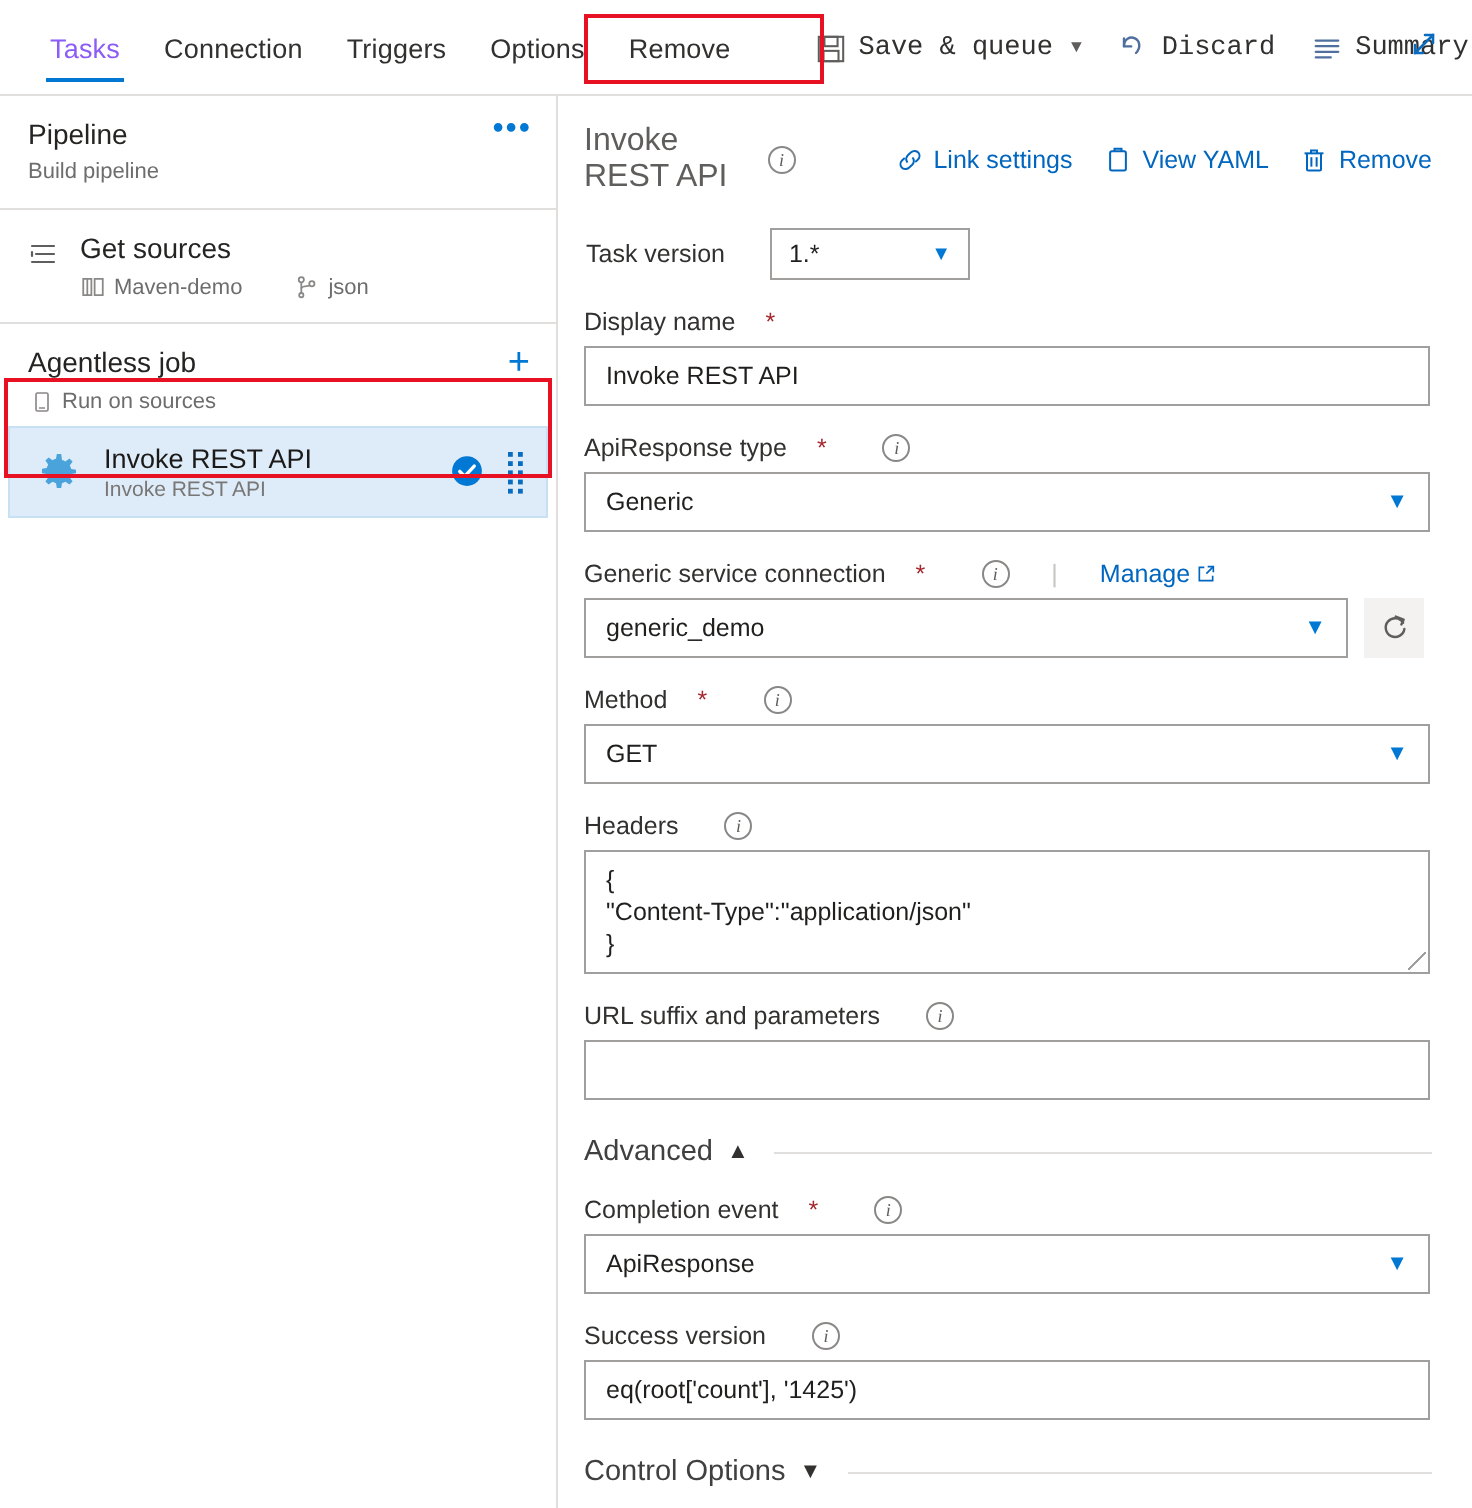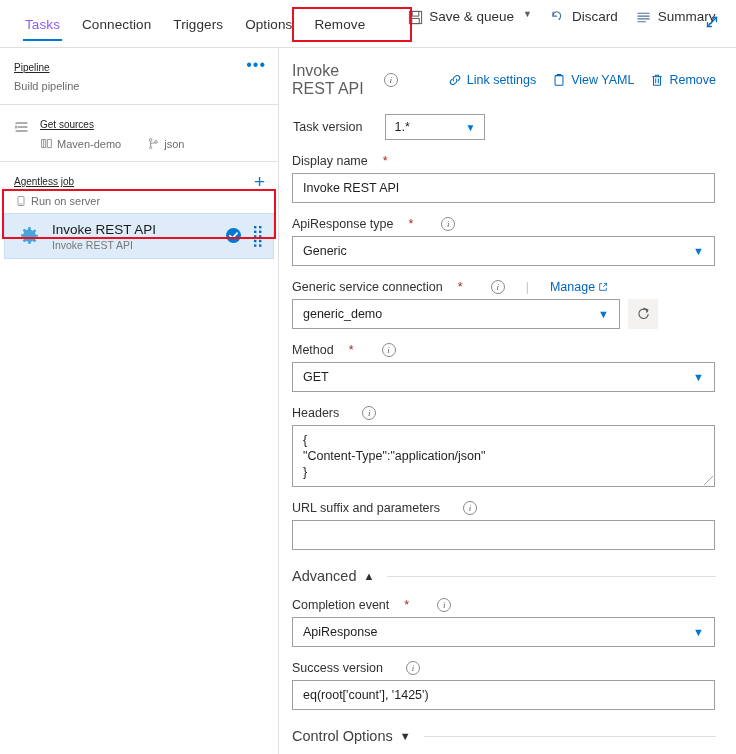--- a/index.html
+++ b/index.html
@@ -30,23 +30,23 @@
   }
   .tab.active { color: #8b5cf6; font-weight: 400; }
   .tab.active::after {
     content: ""; position: absolute; left: 9px; right: 9px; bottom: 7px;
     height: 2px; background: #0078d4;
   }
   .tb-sep {
     width: 1px; height: 24px; background: #e1dfdd; margin: 0 8px 0 14px;
   }
   .tb-btn {
-    display: flex; gap: 6px;
+    display: flex; align-items: center; gap: 6px;
     height: 30px; padding: 0 9px;
-    font-size: 13.5px; color: #323130; cursor: pointer; white-space: nowrap;
+    font-size: 13.5px; color: #323130; cursor: pointer; white-space: nowrap; font-family: Liberation Mono, monospace;
   }
   .tb-btn.disabled { color: #bdbdbd; cursor: default; }
   .tb-btn .tb-ico { display: inline-flex; width: 16px; height: 16px; align-items: center; justify-content: center; color: #605e5c; }
   .tb-btn.disabled .tb-ico { color: #c8c6c4; }
   .chev-sm { font-size: 9px; color:#605e5c; margin-left: 3px; }
   .expand-btn { position: absolute; right: 12px; top: 12px; width: 22px; height: 22px; cursor: pointer; color:#0078d4; }
 
   
   .redbox { position: absolute; border: 2.5px solid #e81123; pointer-events: none; }
   #redbox-save  { left: 292px; top: 7px;   width: 120px; height: 35px; }
@@ -54,21 +54,21 @@
 
   
   .hr-top { position:absolute; top:47px; left:0; width:736px; height:1px; background:#e1dfdd; }
 
   
   .leftpane {
     position: absolute; top: 48px; left: 0; width: 279px; bottom: 0;
     background: #fff; border-right: 1px solid #e1dfdd; overflow: hidden;
   }
   .lp-card { border-bottom: 1px solid #e1dfdd; padding: 10px 14px 11px 14px; position: relative; }
-  .lp-title { font-size: 10px; color: #252423; line-height: 19px; font-weight: 400; text-decoration: underline; }
+  .lp-title { font-size: 14px; color: #252423; line-height: 19px; font-weight: 400; }
   .lp-sub { font-size: 11px; color: #6d6d6d; margin-top: 2px; line-height: 14px; }
   .lp-more { position: absolute; right: 12px; top: 12px; font-size: 16px; color:#0078d4; letter-spacing:1px; cursor:pointer; line-height:10px; }
   .lp-plus { position: absolute; right: 13px; top: 11px; font-size: 19px; color:#0078d4; cursor:pointer; line-height: 18px; font-weight: 300;}
 
   .lp-row { display: flex; align-items: flex-start; }
   .lp-rowicon { width: 26px; flex: 0 0 26px; padding-top: 4px; color: #605e5c; display:flex; justify-content:flex-start;}
   .lp-meta { display: flex; align-items: center; gap: 4px; margin-top: 3px; }
   .lp-meta .mi { width: 13px; height: 13px; display:inline-flex; align-items:center; justify-content:center; color:#8a8886;}
   .lp-meta .mt { font-size: 11px; color: #6d6d6d; }
   .lp-meta .gap { display:inline-block; width: 18px; }
@@ -122,21 +122,21 @@
     width: 423px; height: 30px; border:1px solid #a19f9d; background:#fff;
     display:flex; align-items:center; padding: 0 10px;
     font-size: 12.5px; color:#201f1e; cursor:text;
   }
   .sel {
     width: 423px; height: 30px; border:1px solid #a19f9d; background:#fff;
     display:flex; align-items:center; padding: 0 10px;
     font-size: 12.5px; color:#201f1e; position:relative; cursor:pointer;
   }
   .sel .cv { position:absolute; right: 10px; color:#0078d4; font-size:11px; }
-  .sel.narrow { width: 328px; }
+  .sel.narrow { width: 382px; }
   .refresh-btn {
     width: 30px; height: 30px; background:#f3f2f1; border:1px solid #f3f2f1;
     display:flex; align-items:center; justify-content:center; margin-left: 8px; cursor:pointer;
   }
   .row-inline { display:flex; align-items:center; }
 
   .tarea {
     width: 423px; height: 62px; border:1px solid #a19f9d; background:#fff;
     padding: 6px 10px; font-size: 12.5px; color:#201f1e; line-height: 16px;
     white-space: pre; overflow: hidden; position: relative; cursor:text;
@@ -294,21 +294,21 @@
 
     <div class="lp-card" style="border-bottom:none; padding-bottom:4px;">
       <div class="lp-title">Agentless job</div>
       <div class="lp-meta">
         <span class="mi">
           <svg width="12" height="12" viewBox="0 0 16 16">
             <rect x="4" y="2" width="8" height="12" rx="1" fill="none" stroke="#8a8886" stroke-width="1.1"></rect>
             <line x1="6" y1="12" x2="10" y2="12" stroke="#8a8886" stroke-width="1"></line>
           </svg>
         </span>
-        <span class="mt">Run on server</span>
+        <span class="mt">Run on sources</span>
       </div>
       <div class="lp-plus">
         <span>+</span>
       </div>
     </div>
 
     <div class="task-item">
       <div class="task-gear">
         <svg width="24" height="24" viewBox="0 0 24 24">
           <path fill="#4aa3da" d="M12 7.6a4.4 4.4 0 1 0 0 8.8 4.4 4.4 0 0 0 0-8.8zm0 6.6a2.2 2.2 0 1 1 0-4.4 2.2 2.2 0 0 1 0 4.4z"></path>

